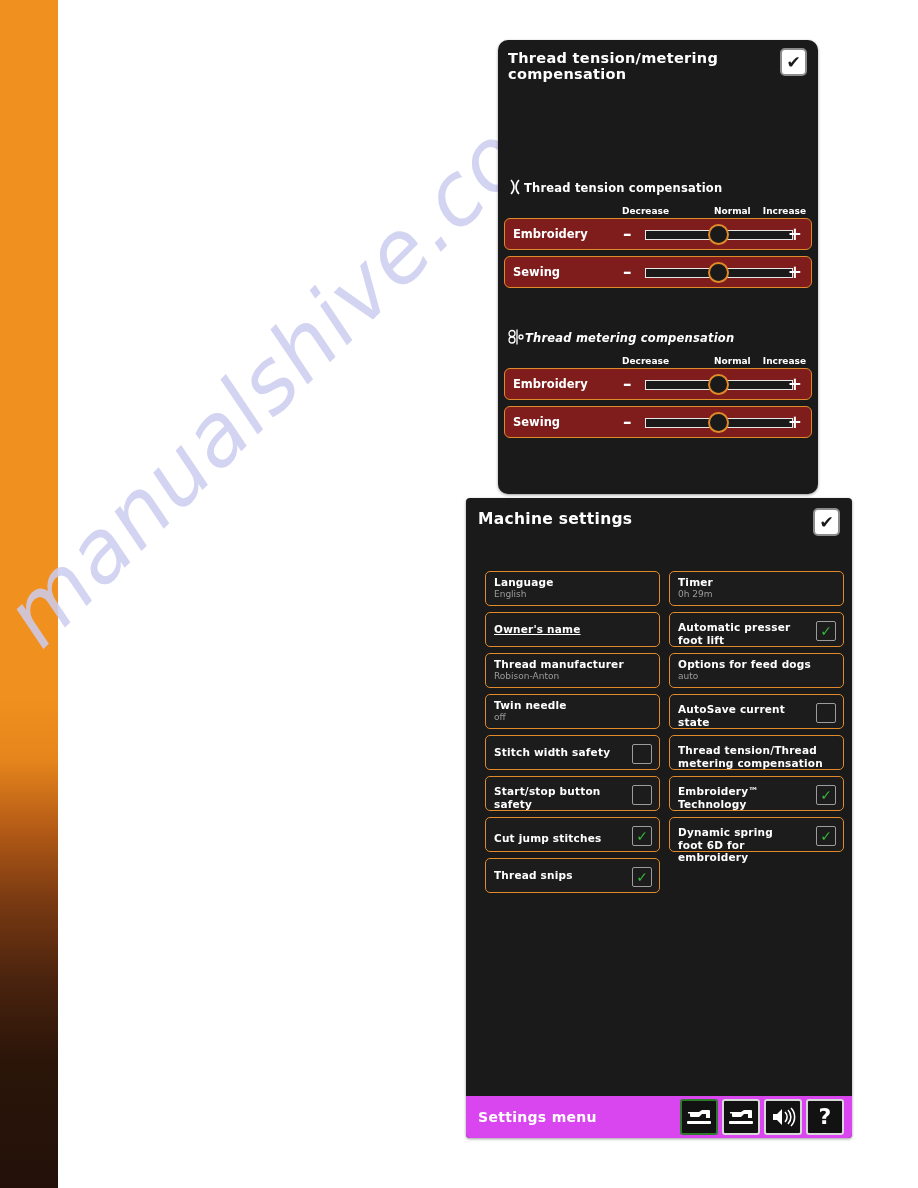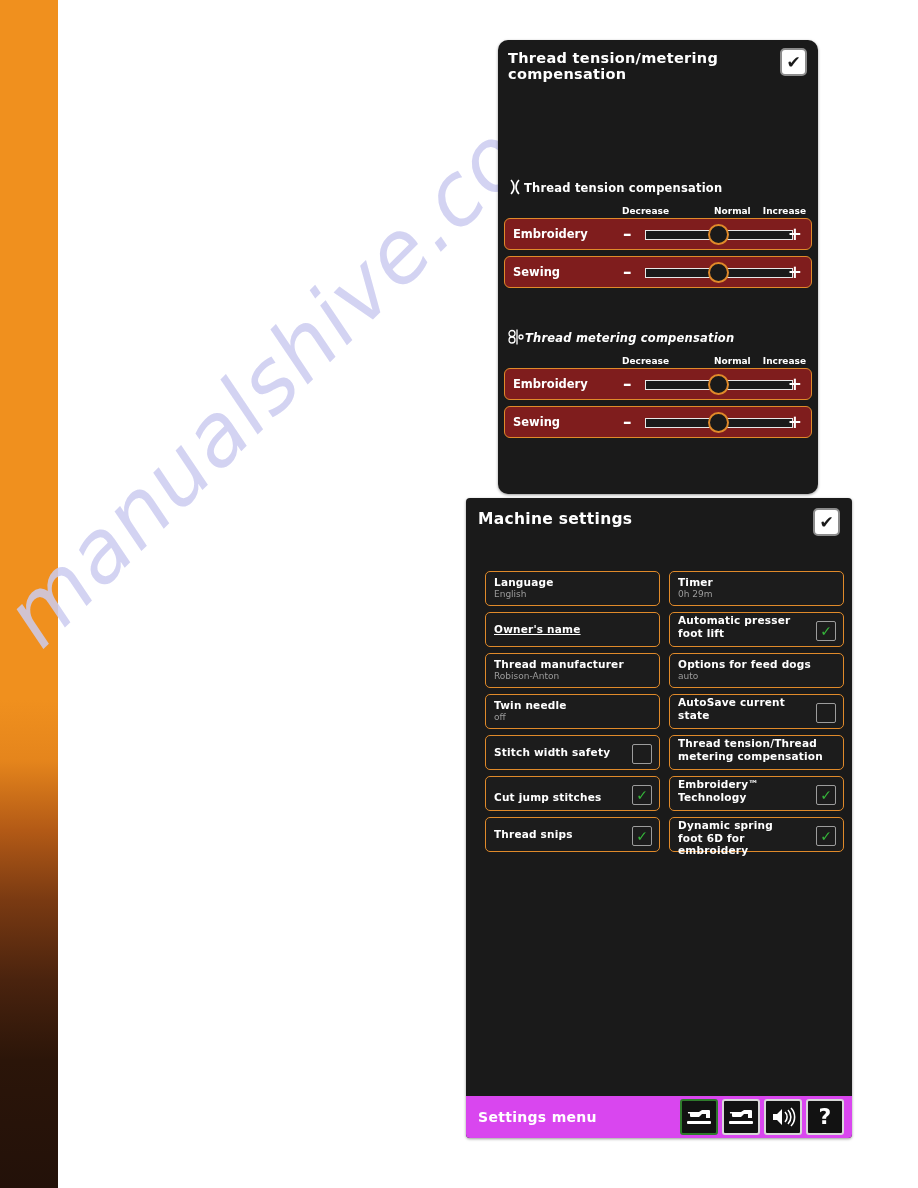--- a/index.html
+++ b/index.html
@@ -181,21 +181,21 @@
   .opt-btn .ob-title{
     display:block;
     color:#ffffff;
     font-size:10.5px;
     font-weight:bold;
     font-family:"DejaVu Sans", sans-serif;
     line-height:12px;
     letter-spacing:.2px;
     white-space:nowrap;
   }
-  .opt-btn.two-line{padding-top:1px;}
+  .opt-btn.two-line{padding-top:8px;}
   .opt-btn .ob-title.l2{line-height:12.5px;white-space:normal;}
   .opt-btn .ob-sub{
     display:block;
     color:#9c9c9c;
     font-size:9px;
     font-family:"DejaVu Sans", sans-serif;
     line-height:11px;
     margin-top:1px;
   }
   .opt-btn .ob-check{
@@ -353,20 +353,24 @@
       <div class="opt-btn">
         <span class="ob-title">Twin needle</span>
         <span class="ob-sub">off</span>
       </div>
 
       <div class="opt-btn">
         <span class="ob-title" style="margin-top:6px;">Stitch width safety</span>
         <span class="ob-check off"></span>
       </div>
 
+      <div class="opt-btn two-line">
+        <span class="ob-title l2" style="width:120px;">Start/stop button safety</span>
+        <span class="ob-check off"></span>
+      </div>
 
       <div class="opt-btn">
         <span class="ob-title" style="margin-top:10px;">Cut jump stitches</span>
         <span class="ob-check">
             <span class="mark">✓</span>
           </span>
       </div>
 
       <div class="opt-btn">
         <span class="ob-title" style="margin-top:6px;">Thread snips</span>

